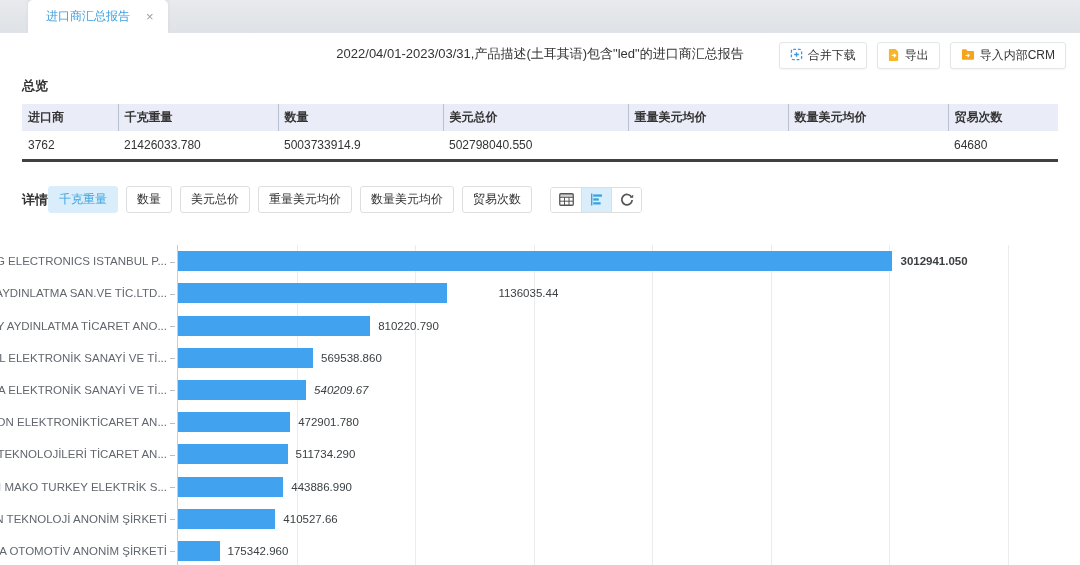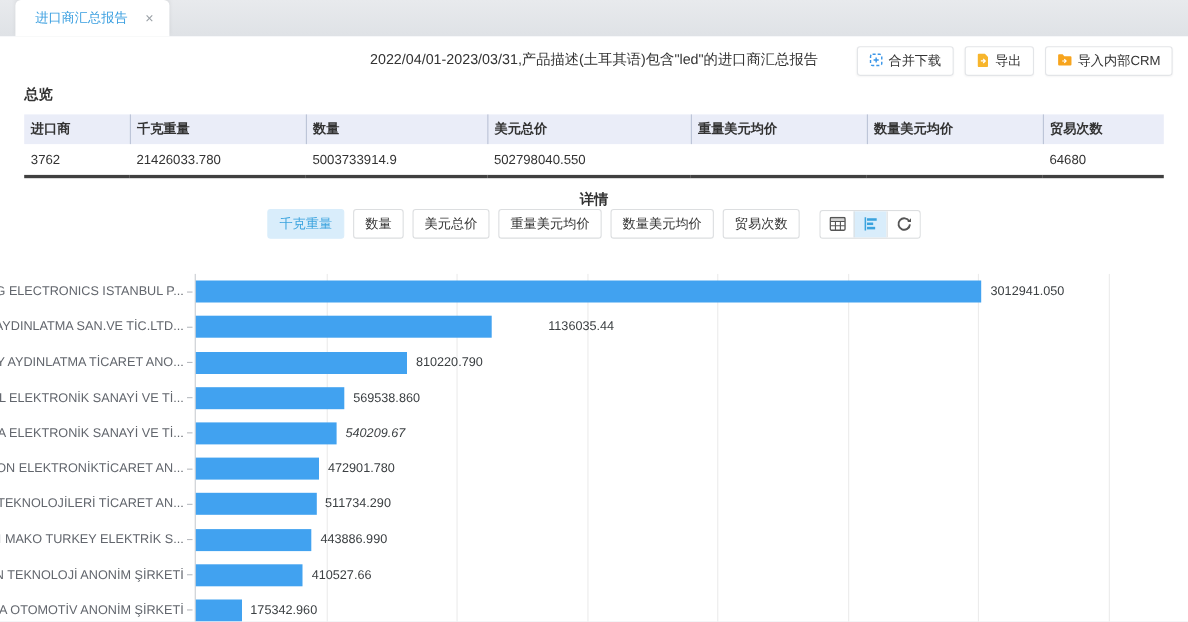--- a/index.html
+++ b/index.html
@@ -2,39 +2,39 @@
 <html><head>
 <meta charset="utf-8">
 <style>
   * { box-sizing: border-box; margin: 0; padding: 0; }
   html,body { width:1080px; height:565px; }
   body {
     font-family: "Liberation Sans", "DejaVu Sans", sans-serif;
     background:#e3e6ea; overflow:hidden; font-size:12px; color:#333;
   }
   
-  .tabstrip { height:33px; background:linear-gradient(#e8eaed,#dfe2e6); display:flex; align-items:flex-end; padding-left:14px; }
+  .tabstrip { height:33px; background:linear-gradient(#e8eaed,#dfe2e6); display:flex; align-items:flex-end; padding-left:28px; }
   .tab { background:#fff; border-radius:5px 5px 0 0; padding:8px 14px 8px 18px; display:flex; align-items:center; gap:16px; box-shadow:0 -2px 4px rgba(0,0,0,0.06); }
   .tab-title { color:#3a9fe0; font-size:12px; }
   .tab-close { color:#9aa0a6; font-size:13px; cursor:pointer; line-height:1; }
   
   .content { background:#fff; height:532px; position:relative; }
   .header-row { height:42px; display:flex; align-items:center; justify-content:center; position:relative; }
   .report-title { font-size:13px; color:#333; }
   .header-buttons { position:absolute; right:14px; top:9px; display:flex; gap:10px; }
   .hbtn { display:inline-flex; align-items:center; gap:5px; border:1px solid #e3e5e8; border-radius:3px; background:#fff; padding:4px 10px; font-size:12px; color:#333; cursor:pointer; box-shadow:0 1px 2px rgba(0,0,0,0.04); font-family:inherit; }
   .section-label { font-size:13px; font-weight:bold; color:#333; margin-left:22px; }
   .overview-label { margin-top:2px; margin-bottom:9px; }
   
   table.summary { margin:0 22px; width:1036px; border-collapse:collapse; table-layout:fixed; font-size:12px; }
   table.summary th { background:#eaedf8; text-align:left; font-weight:bold; padding:5px 6px; color:#333; }
   table.summary th + th { border-left:1px solid #b9c0d4; }
   table.summary td { padding:7px 6px; color:#333; border-bottom:3px solid #404040; }
   
-  .detail-row { margin:10px 22px 0; display:flex; align-items:center; justify-content:flex-start;flex-direction:column; }
+  .detail-row { margin:24px 22px 0; display:flex; align-items:center; justify-content:flex-start; }
   .detail-right { display:flex; align-items:center; gap:8px; }
   .metric-tab { border:1px solid #dcdee0; border-radius:3px; background:#fff; padding:4px 10px; font-size:12px; color:#333; cursor:pointer; font-family:inherit; white-space:nowrap; }
   .metric-tab.active { background:#d9edfb; border-color:#d9edfb; color:#3aa3de; }
   .icon-group { display:flex; border:1px solid #dcdee0; border-radius:3px; overflow:hidden; margin-left:10px; }
   .icon-btn { width:30px; height:24px; display:flex; align-items:center; justify-content:center; background:#fff; cursor:pointer; border:none; border-left:1px solid #dcdee0; font-family:inherit; }
   .icon-btn:first-child { border-left:none; }
   .icon-btn.active { background:#d9edfb; }
   
   .chart-wrap { position:relative; height:352px; margin-top:32px; }
   .plot { position:absolute; left:177px; right:72px; top:0; bottom:30px; border-left:1px solid #c9ccd1; }
@@ -175,21 +175,21 @@
     <div class="plot">
         <div class="gridline" style="left: 14.2857%;"></div>
         <div class="gridline" style="left: 28.5714%;"></div>
         <div class="gridline" style="left: 42.8571%;"></div>
         <div class="gridline" style="left: 57.1429%;"></div>
         <div class="gridline" style="left: 71.4286%;"></div>
         <div class="gridline" style="left: 85.7143%;"></div>
         <div class="gridline" style="left: 100%;"></div>
         <div class="bar-row" style="top: 5%;">
           <div class="bar" style="width: 86.084%; background: rgb(65, 162, 240);"></div>
-          <span class="bar-value" style="left: calc(86.084% + 8px);">3012941.050</span>
+          <span class="bar-value" style="left: calc(86.084% + 8px); font-weight: bold;">3012941.050</span>
         </div>
         <div class="bar-row" style="top: 15%;">
           <div class="bar" style="width: 32.4582%; background: rgb(65, 162, 240);"></div>
           <span class="bar-value" style="left: calc(32.4582% + 8px); margin-left: 43px;">1136035.44</span>
         </div>
         <div class="bar-row" style="top: 25%;">
           <div class="bar" style="width: 23.1492%; background: rgb(65, 162, 240);"></div>
           <span class="bar-value" style="left: calc(23.1492% + 8px);">810220.790</span>
         </div>
         <div class="bar-row" style="top: 35%;">

